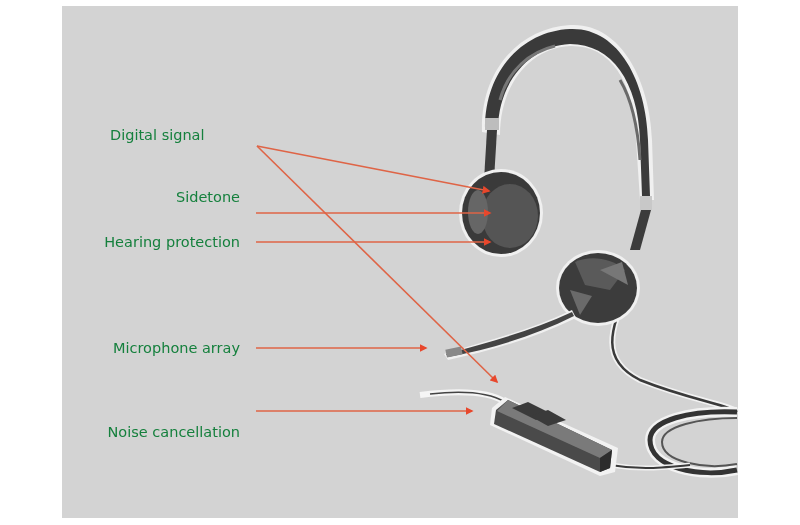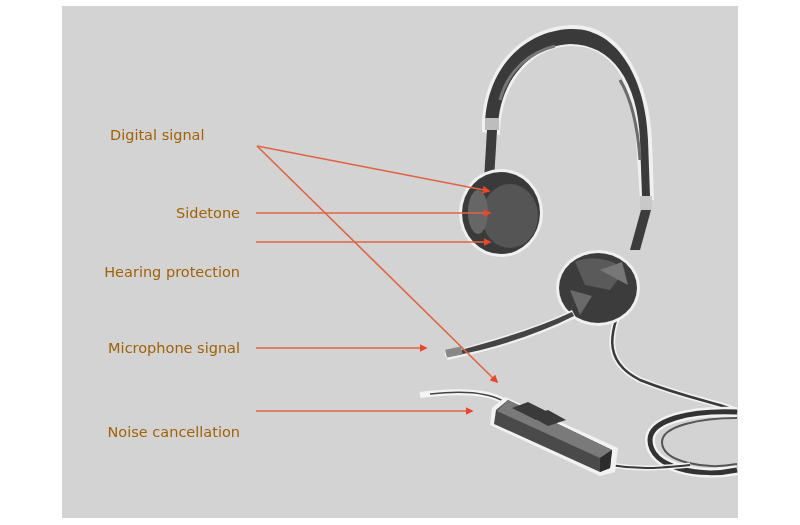--- a/index.html
+++ b/index.html
@@ -1,18 +1,18 @@
 <!DOCTYPE html>
 <html><head>
 <meta charset="utf-8">
 <style>
   html, body { margin:0; padding:0; background:#ffffff; }
   body { width:800px; height:525px; position:relative; overflow:hidden; font-family:"DejaVu Sans", sans-serif; }
   .panel { position:absolute; left:62px; top:6px; width:676px; height:512px; background:#d3d3d3; }
-  .label { position:absolute; color:#a16207; font-size:14.5px; line-height:18px; text-align:right; white-space:nowrap; }
+  .label { position:absolute; color:#15803d; font-size:14.5px; line-height:18px; text-align:right; white-space:nowrap; }
   svg.art { position:absolute; left:0; top:0; }
 </style>
 </head>
 <body>
 
 <div class="panel"></div>
 
 <svg class="art" width="800" height="525" viewBox="0 0 800 525">
   <defs>
     <marker id="ah" viewBox="0 0 10 10" refX="8" refY="5" markerWidth="5" markerHeight="5" orient="auto">
@@ -85,16 +85,16 @@
     <line x1="256" y1="213" x2="490" y2="213" marker-end="url(#ah)"></line>
     <line x1="256" y1="242" x2="490" y2="242" marker-end="url(#ah)"></line>
     <line x1="256" y1="348" x2="426" y2="348" marker-end="url(#ah)"></line>
     <line x1="256" y1="411" x2="472" y2="411" marker-end="url(#ah)"></line>
   </g>
 </svg>
 
 <div class="label" style="left:110px; top:126px; text-align:left;">
   <div>Digital signal</div>
 </div>
-<div class="label" style="right:560px; top:204px;">Sidetone</div>
-<div class="label" style="right:560px; top:233px;margin-top:30px;">Hearing protection</div>
-<div class="label" style="right:560px; top:339px;">Microphone signal</div>
+<div class="label" style="right:560px; top:188px;">Sidetone</div>
+<div class="label" style="right:560px; top:233px;">Hearing protection</div>
+<div class="label" style="right:560px; top:339px;">Microphone array</div>
 <div class="label" style="right:560px; top:423px;">Noise cancellation</div>
 
 </body></html>

